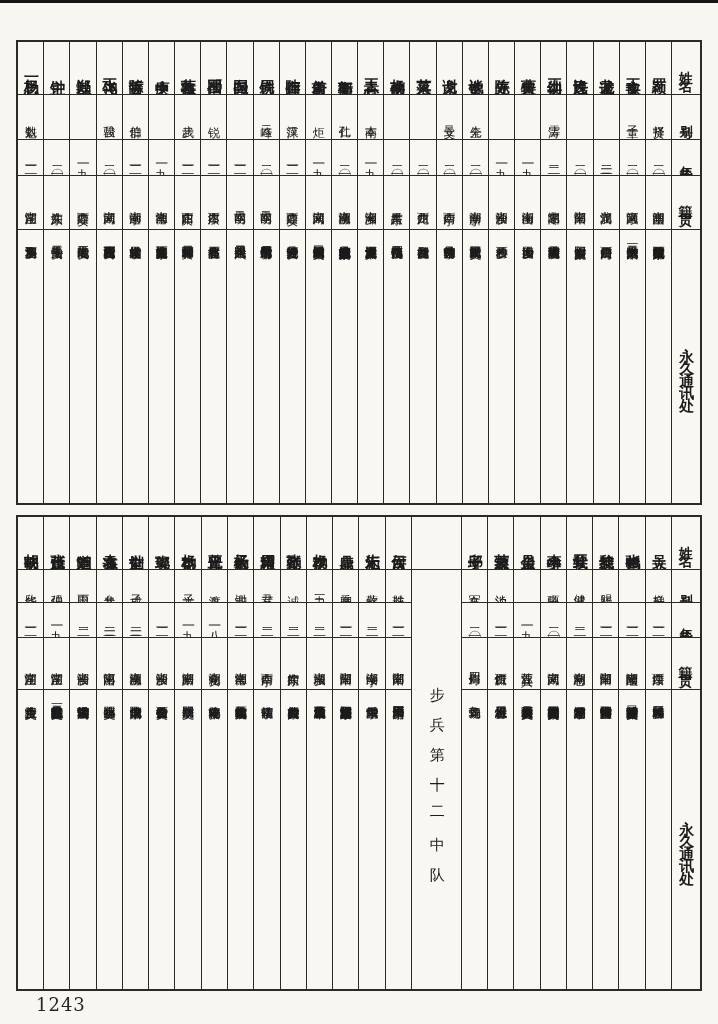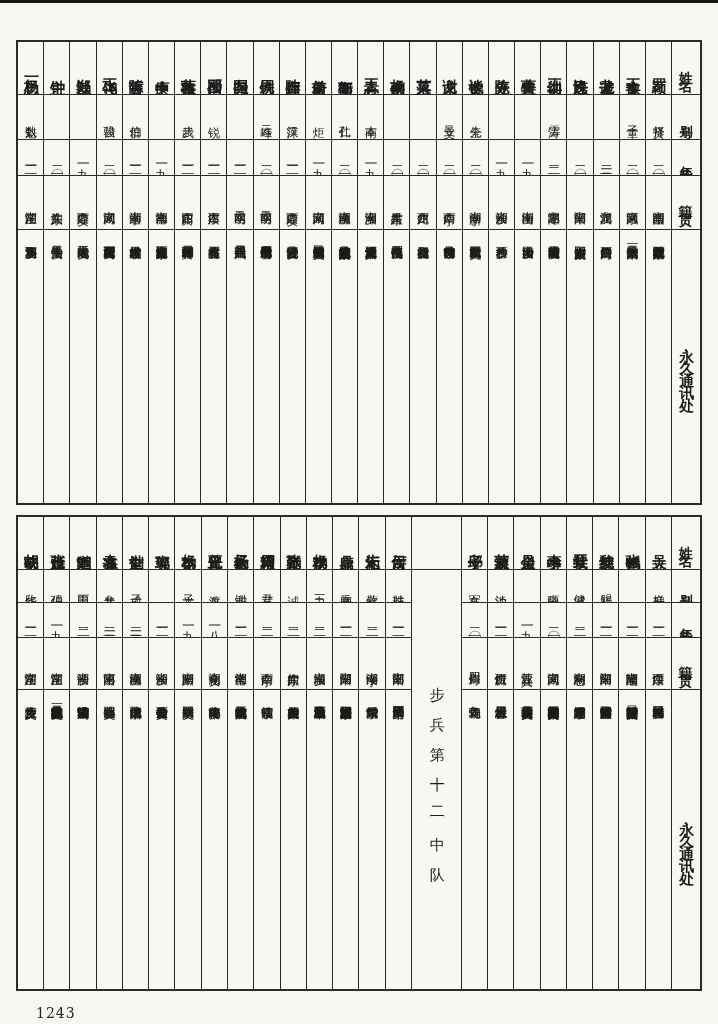--- a/index.html
+++ b/index.html
@@ -56,23 +56,22 @@
   .col.header .c-alias .vt{font-size:13px;letter-spacing:0.15em;}
   .col.header .c-age .vt{font-size:13px;letter-spacing:0.15em;}
   .col.header .c-native .vt{font-size:14px;letter-spacing:0.6em;}
   .col.header .c-addr{align-items:center;padding-top:0;}
   .col.header .c-addr .vt{font-size:15px;letter-spacing:0.85em;}
   
   .c-unit{flex:1 1 auto;border-bottom:none;}
   .c-unit .vt{font-size:15px;letter-spacing:2em;font-weight:500;}
   .pagenum{
     position:absolute;left:36px;top:994px;
-    font-size:14px;letter-spacing:1px;color:#262626;
+    font-size:18px;letter-spacing:1px;color:#262626;
     font-family:"DejaVu Serif","Liberation Serif",serif;
-    margin-top:11px;
   }
 </style>
 </head>
 <body>
 
 <div class="page">
   <div class="topline"></div>
 
   <div class="tbl top">
     <div class="col header">

